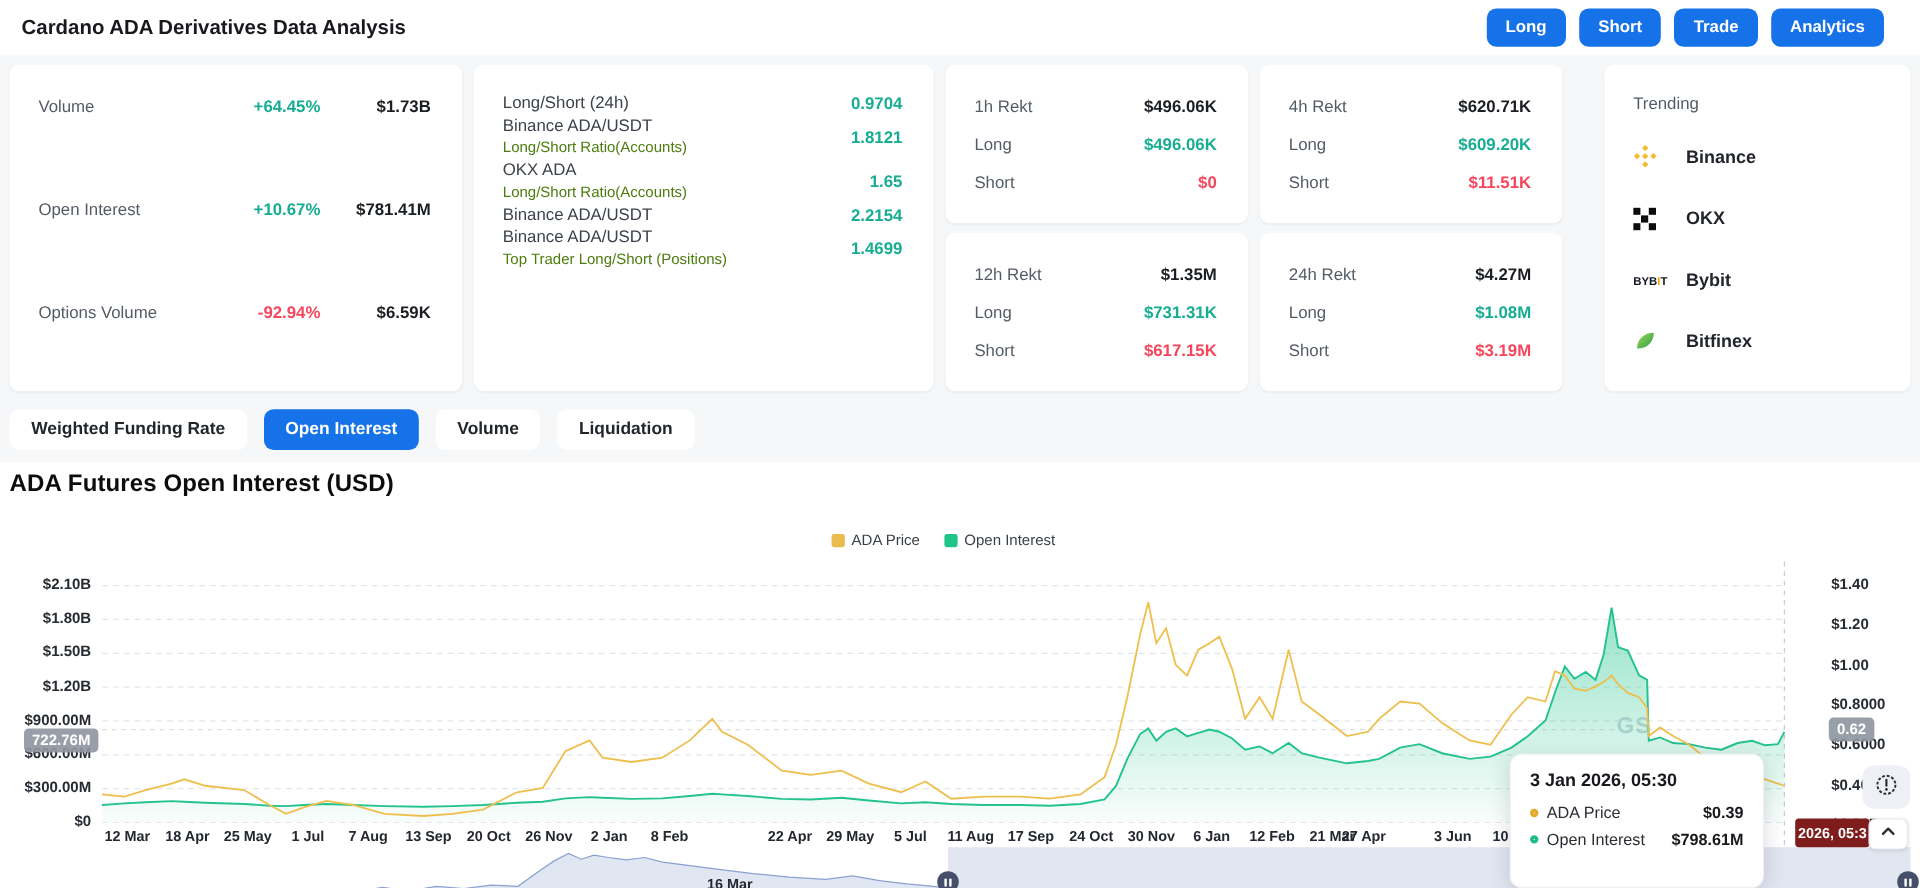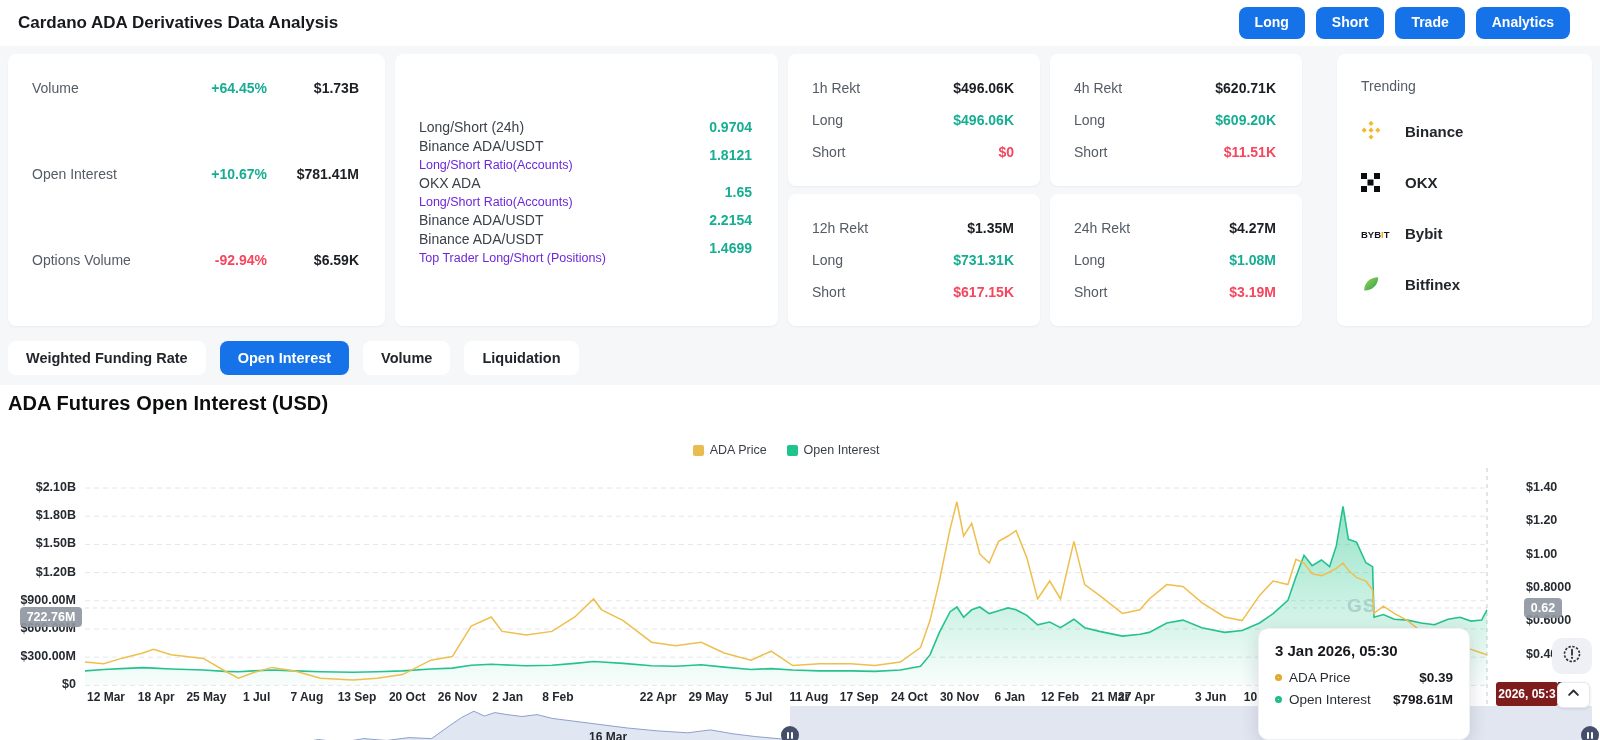--- a/index.html
+++ b/index.html
@@ -19,25 +19,25 @@
   .stats-band { position:absolute; top:46px; left:0; width:1600px; height:339px;
     background:#f6f7f9; padding:8px; display:flex; gap:10px; align-items:flex-start; }
   .card { background:#fff; border-radius:8px; box-shadow:0 1px 2px rgba(25,35,55,.05); }
   .overview-card { width:377px; height:272px; padding:26px 26px 58px 24px;
     display:flex; flex-direction:column; justify-content:space-between; }
   .ov-row { display:flex; align-items:center; }
   .ov-label { flex:1; font-size:14px; color:#545b64; }
   .ov-change { width:82px; text-align:right; font-size:14px; font-weight:600; }
   .ov-value { width:92px; text-align:right; font-size:14px; font-weight:600; color:#1b1e23; }
   .ratios-card { width:383px; height:272px; padding:22px 26px 18px 24px;
-    display:flex; flex-direction:column; justify-content:center; }
+    display:flex; flex-direction:column; justify-content:flex-start; }
   .rt-row { display:flex; align-items:center; }
   .rt-left { flex:1; }
   .rt-title { font-size:14px; color:#3c424b; line-height:19px; }
-  .rt-sub { font-size:12.5px; color:#6d28d9; line-height:18px; }
+  .rt-sub { font-size:12.5px; color:#4d7c0f; line-height:18px; }
   .rt-val { font-size:14px; font-weight:600; text-align:right; }
   .card-col { width:252px; display:flex; flex-direction:column; gap:8px; }
   .rekt-card { width:252px; height:132px; padding:10px 26px 10px 24px;
     display:flex; flex-direction:column; justify-content:space-evenly; }
   .rk-row { display:flex; align-items:center; }
   .rk-label { flex:1; font-size:14px; color:#545b64; }
   .rk-val { font-size:14px; font-weight:600; text-align:right; color:#1b1e23; }
   .trending-card { flex:1; height:272px; margin-left:25px; padding:24px 24px; }
   .trend-title { font-size:14px; color:#545b64; margin-bottom:26px; }
   .trend-row { display:flex; align-items:center; gap:10px; height:22px; margin-bottom:29px; cursor:pointer; }

